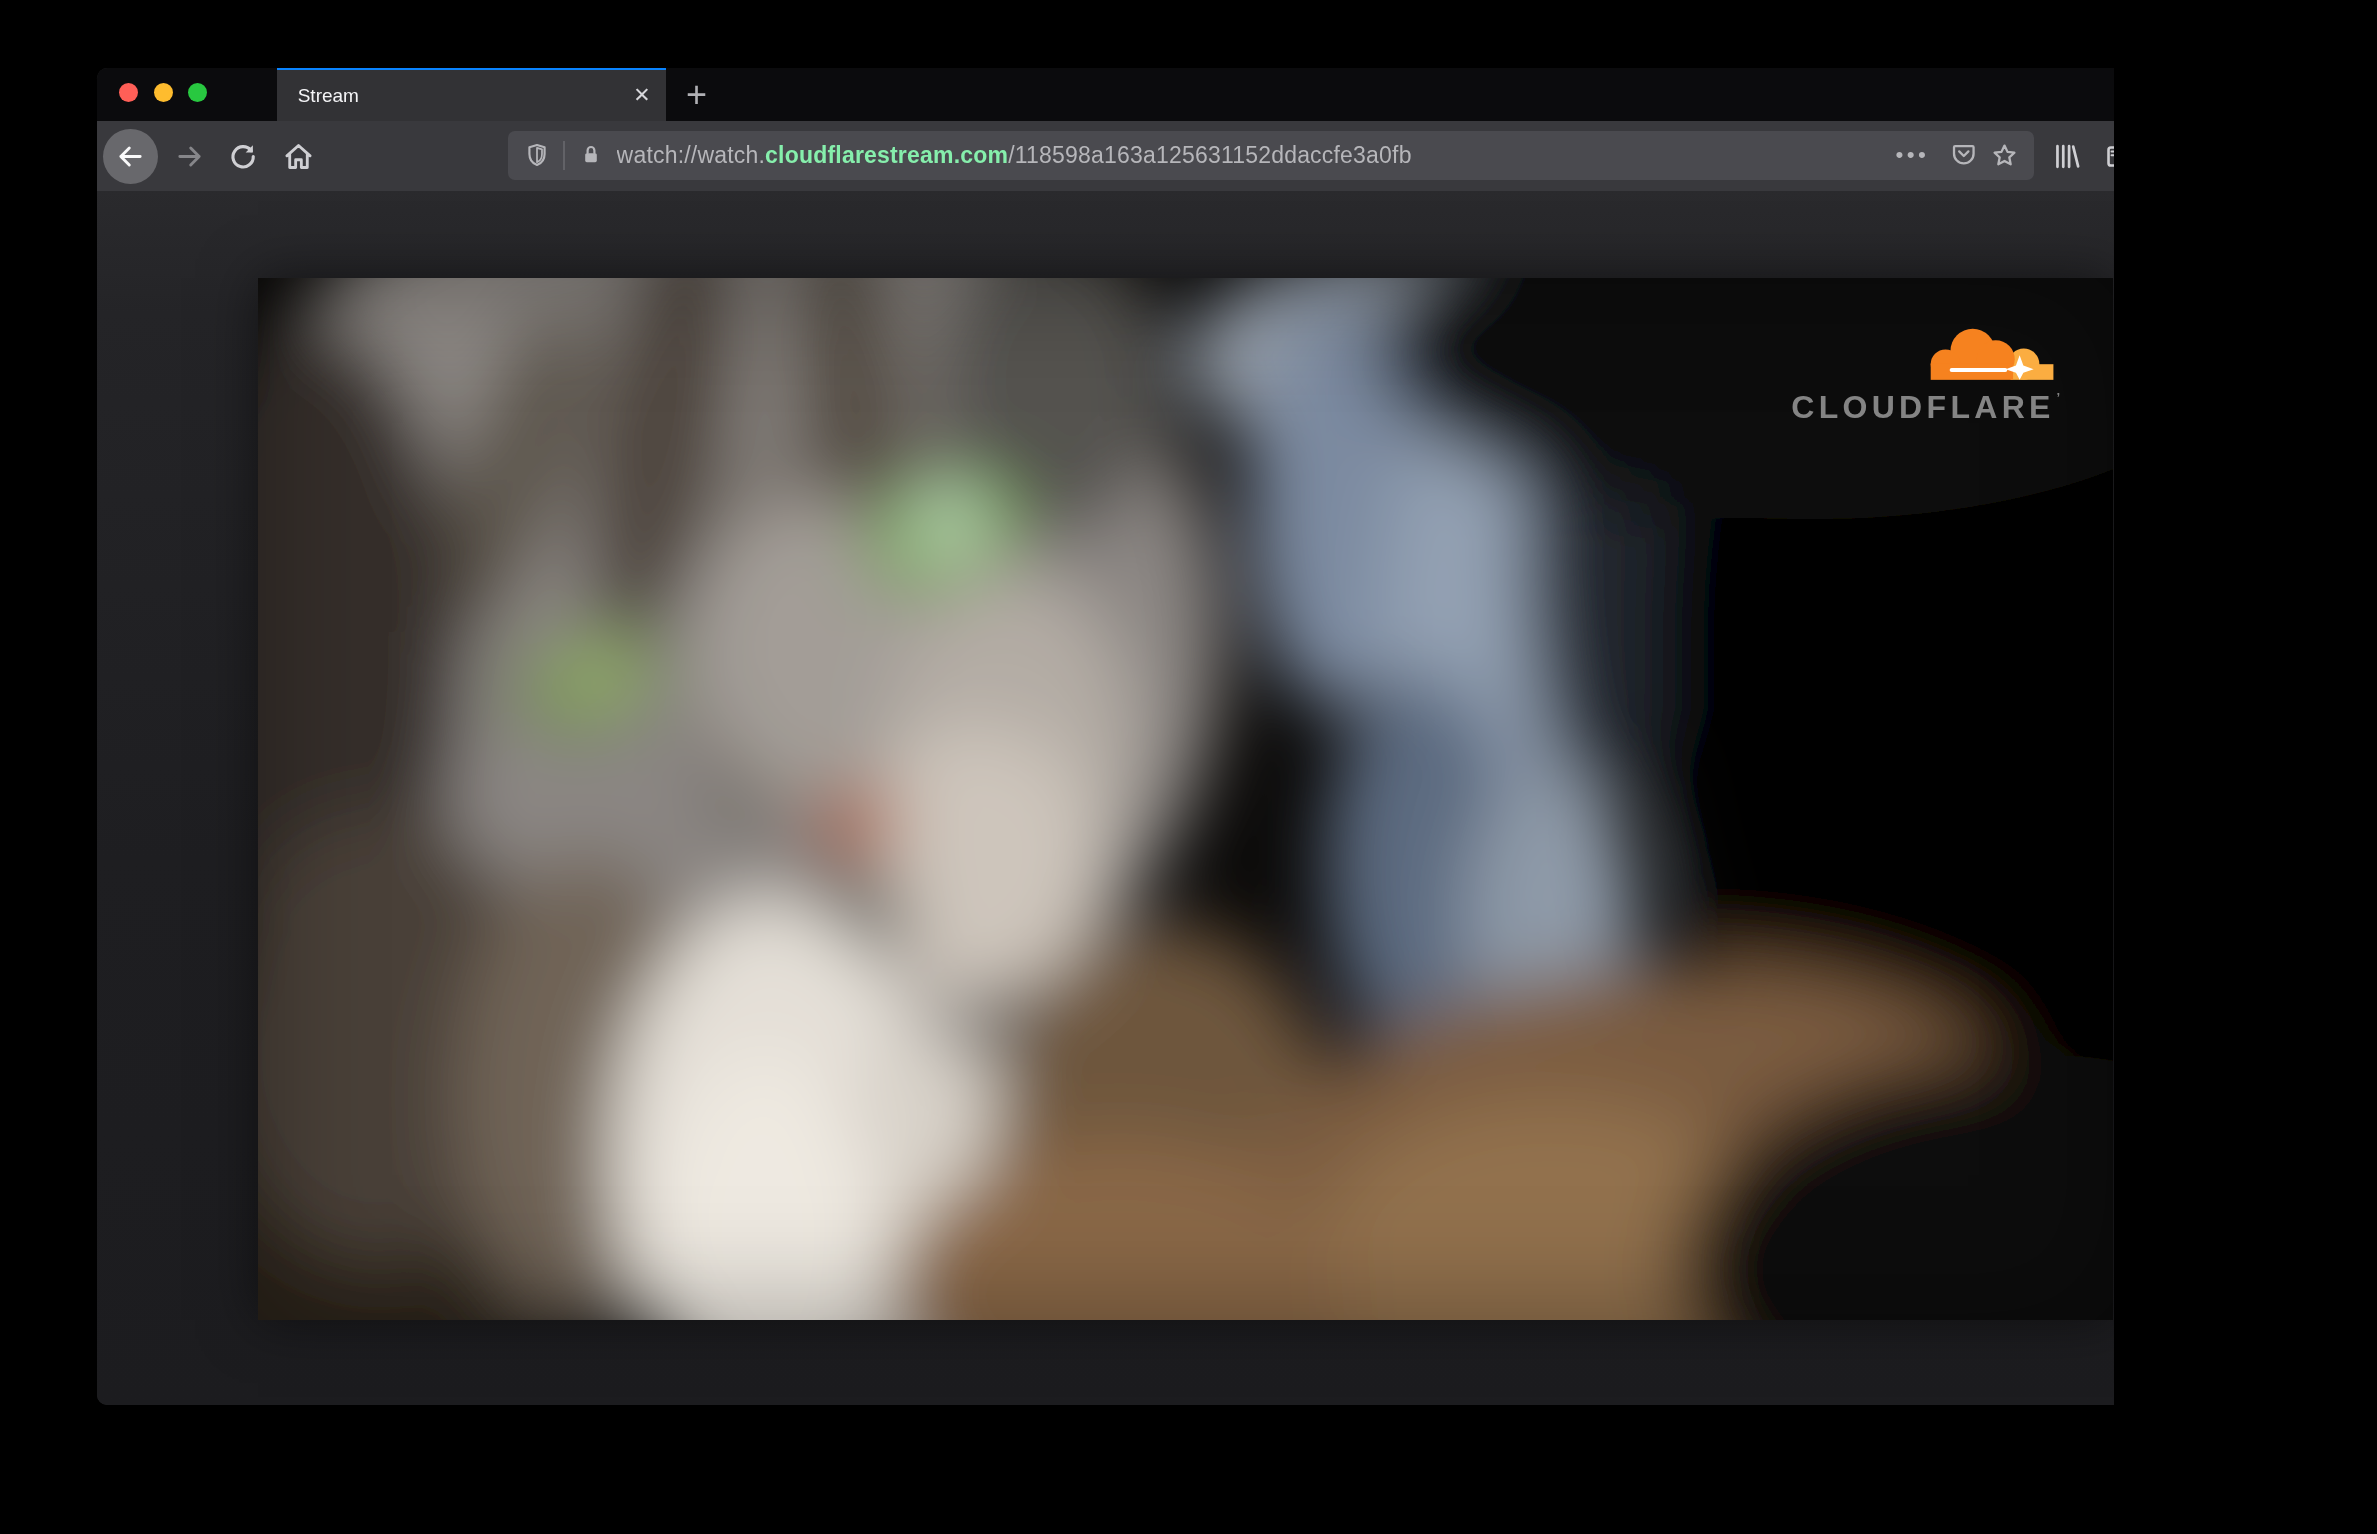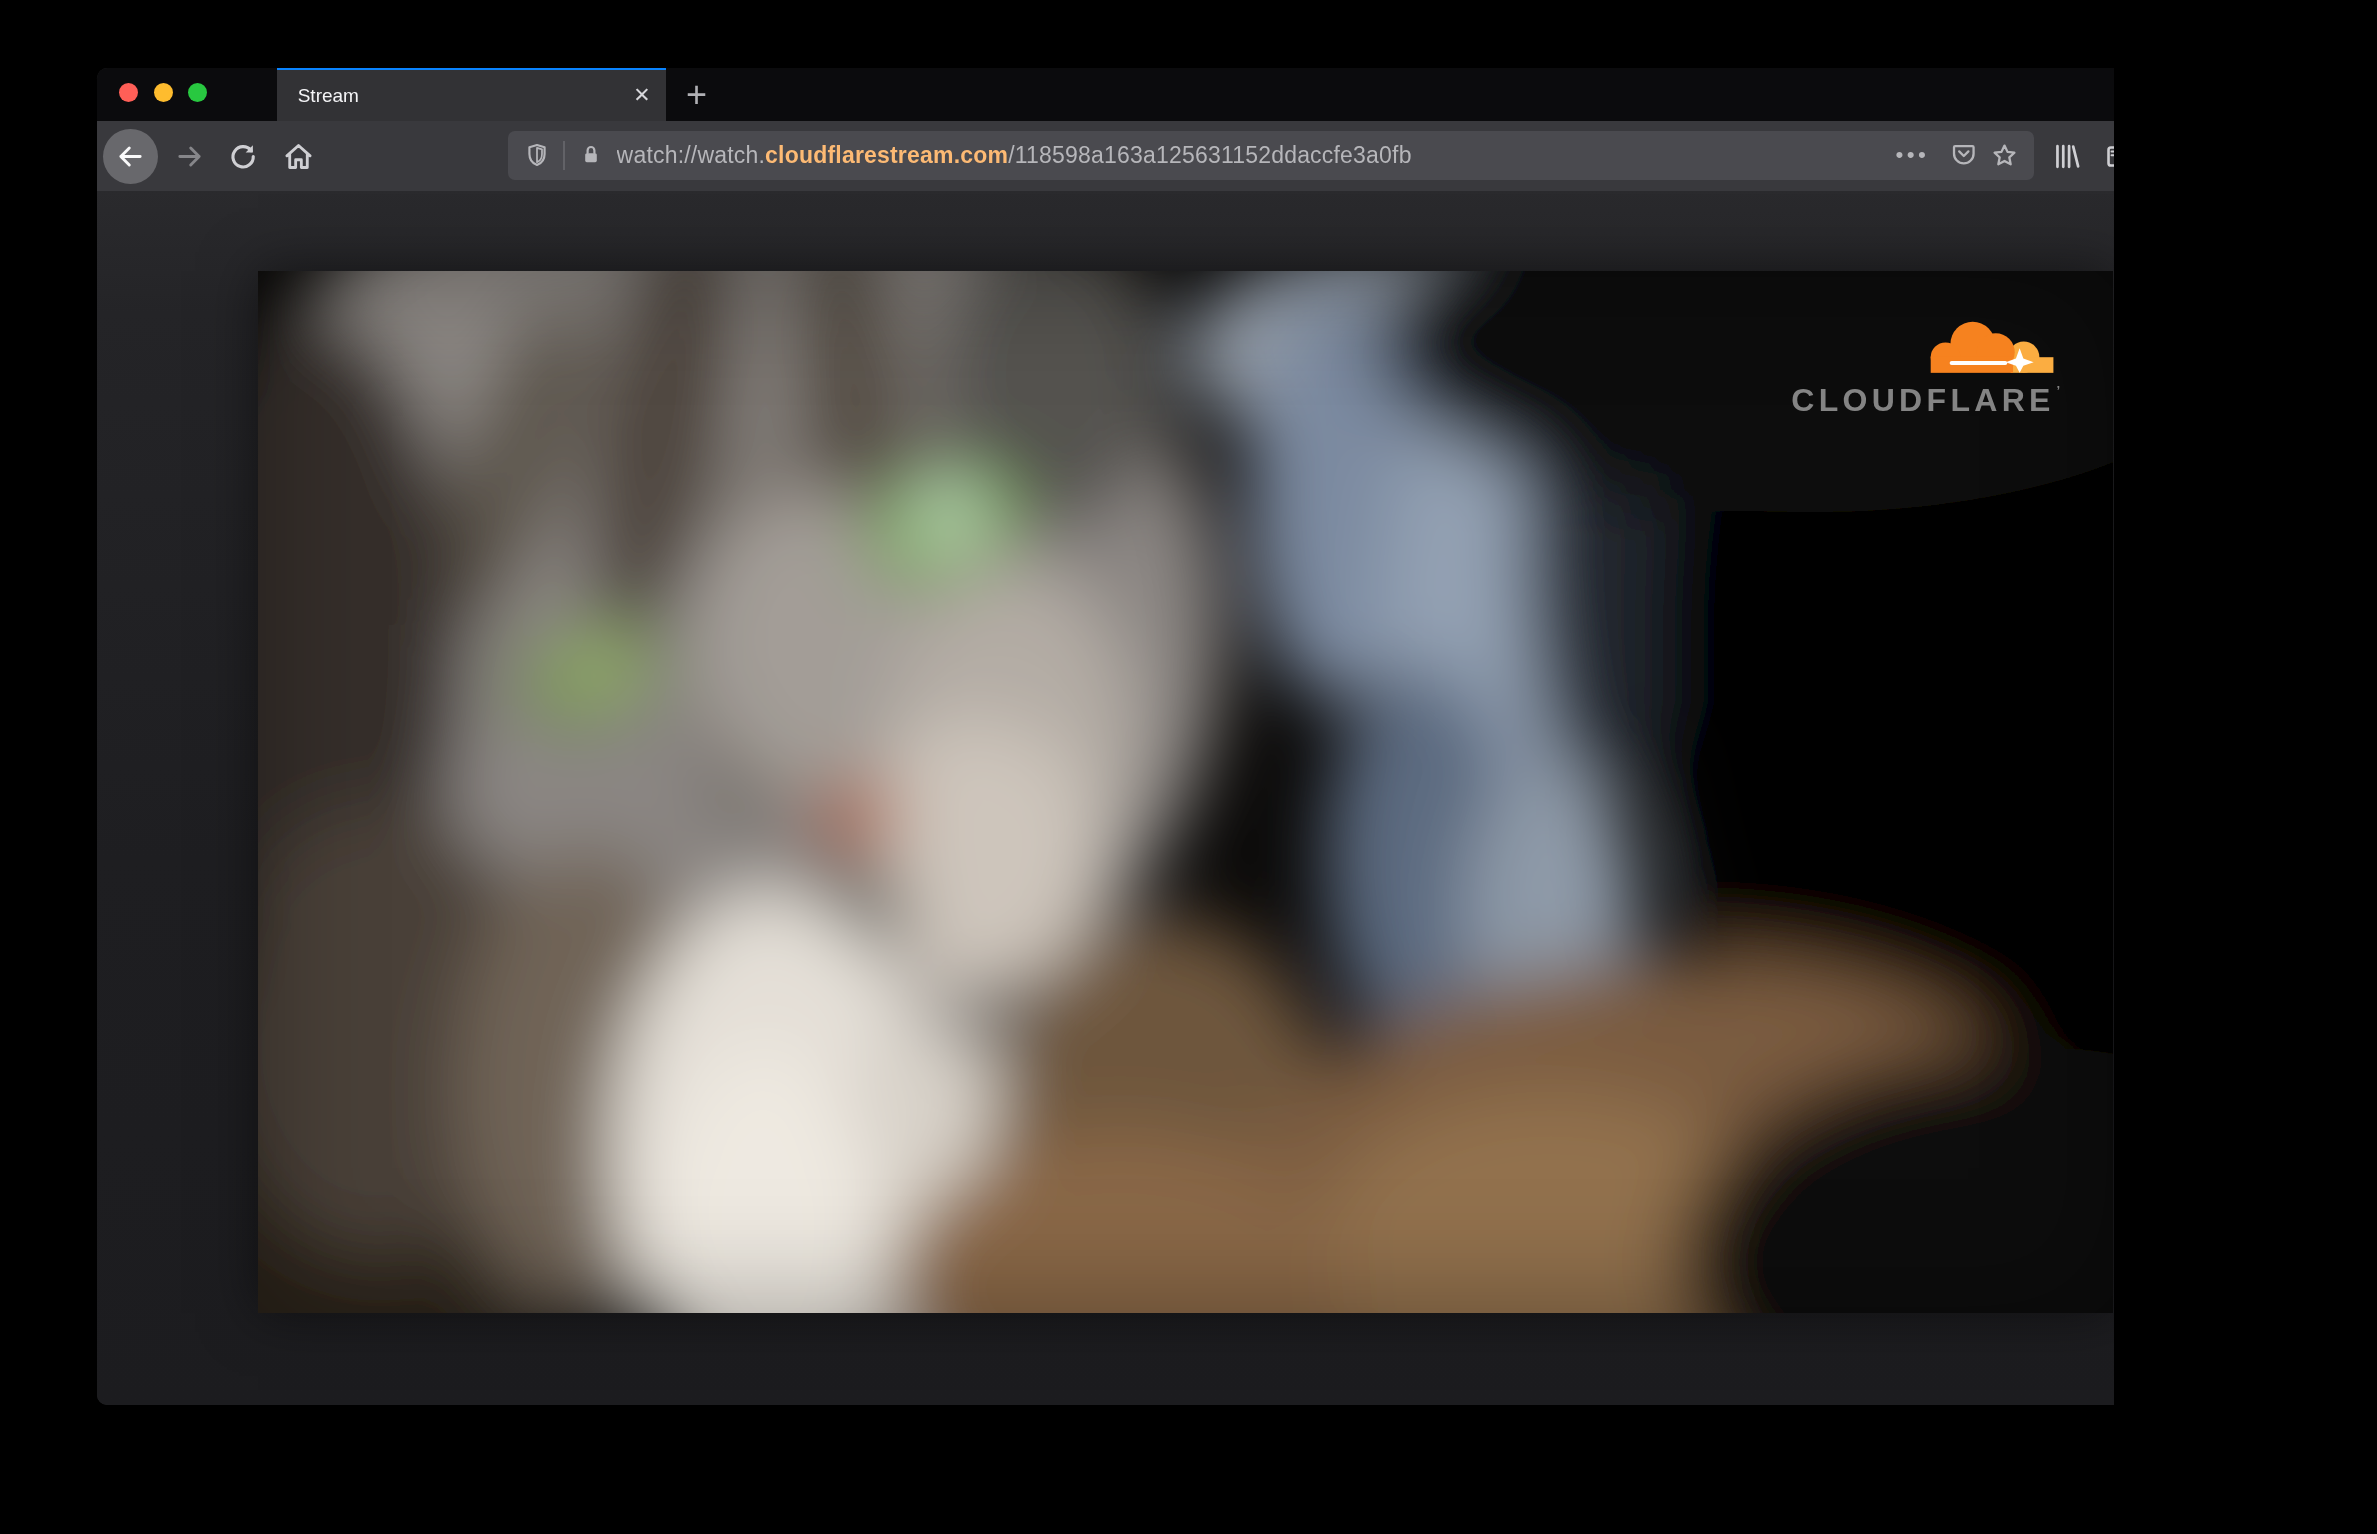--- a/index.html
+++ b/index.html
@@ -25,36 +25,36 @@
   .navbtn{position:absolute;display:flex;align-items:center;justify-content:center;}
   .backbtn{left:6px;top:7.8px;width:55px;height:55px;border-radius:50%;background:#68686c;}
   .fwdbtn{left:75px;top:18px;width:34px;height:34px;}
   .reloadbtn{left:128px;top:18px;width:34px;height:34px;}
   .homebtn{left:184px;top:18px;width:34px;height:34px;}
   .urlbar{position:absolute;left:411px;top:9.5px;width:1526px;height:49px;background:#4a4a4f;
           border-radius:6.9px;display:flex;align-items:center;padding:0 15.5px;box-sizing:border-box;}
   .u-sep{width:1.7px;height:29px;background:#626267;margin:0 13.8px;flex:0 0 auto;}
   .urltext{flex:1;font-size:23px;white-space:nowrap;overflow:hidden;margin-left:13.8px;letter-spacing:0.2px;}
   .u-dim{color:#b6b6ba;}
-  .u-domain{color:#fdba74;font-weight:bold;}
+  .u-domain{color:#86efac;font-weight:bold;}
   .dots{color:#b6b6ba;font-size:22.4px;letter-spacing:3.4px;margin:0 8.6px 0 12px;flex:0 0 auto;}
   .libbtn{left:1952px;top:18px;width:34px;height:34px;}
   .sidebtn{left:2005px;top:18px;width:34px;height:34px;}
   .acctbtn{left:2063px;top:18px;width:34px;height:34px;}
   .badge{position:absolute;right:-2.6px;top:-2.6px;width:13px;height:13px;border-radius:50%;
          background:var(--badge-blue);}
   .toolsep{position:absolute;left:2115px;top:15.5px;width:1.7px;height:39px;background:#5c5c60;}
   .menubtn{left:2133px;top:18px;width:34px;height:34px;}
   .icon-stroke{stroke:#cfcfd3;stroke-width:2;fill:none;stroke-linecap:round;stroke-linejoin:round;}
   .icon-dim{stroke:#86868a;}
   .icon-soft{stroke:#b6b6ba;}
   
   .content{position:absolute;left:0;top:123px;width:100%;height:1214px;
            background:linear-gradient(180deg,#2a2a2d 0%,#242427 10%,#1e1e21 55%,#1c1c1f 100%);}
-  .video{position:absolute;left:161px;top:80px;width:1855px;height:1042px;background:#0a0908;
+  .video{position:absolute;left:161px;top:87px;width:1855px;height:1042px;background:#0a0908;
          overflow:hidden;box-shadow:0 0 52px rgba(0,0,0,.5);}
   .video svg.cat{position:absolute;left:0;top:0;width:100%;height:100%;display:block;}
   .vignette{position:absolute;left:0;top:0;right:0;bottom:0;
             box-shadow:inset 0 0 121px rgba(0,0,0,.35);pointer-events:none;}
   .cf-logo{position:absolute;right:53px;top:47px;width:290px;display:flex;flex-direction:column;
            align-items:flex-end;}
   .cf-text{margin-top:8.6px;font-size:32px;font-weight:bold;letter-spacing:4.3px;line-height:1;
            color:var(--logo-gray);display:flex;align-items:flex-start;}
   .cf-tm{font-size:13px;letter-spacing:0;margin-left:1.7px;color:var(--logo-gray);}
 </style>

